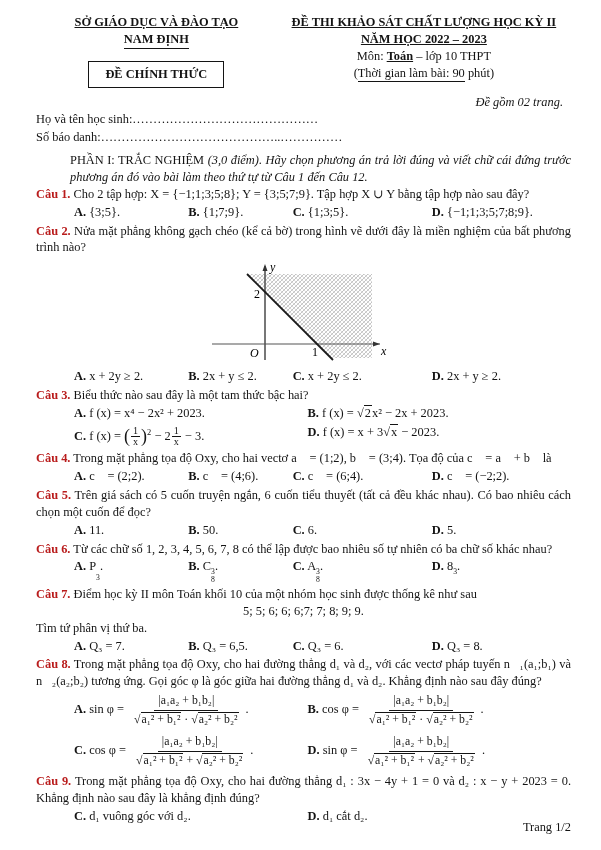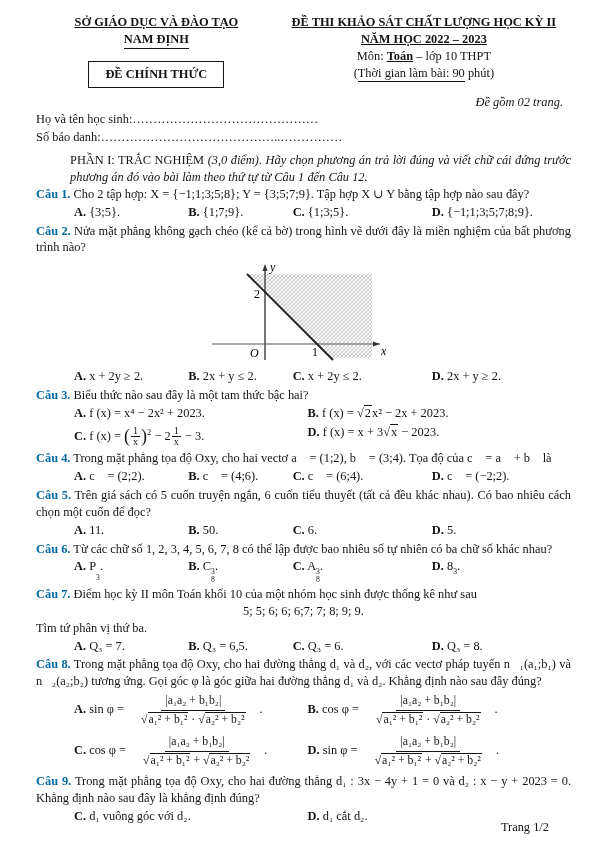--- a/index.html
+++ b/index.html
@@ -21,45 +21,45 @@
     padding:4px 16px; margin-top:12px;
   }
   .pages-note { text-align:right; font-style:italic; padding-right:8px; margin-top:6px; }
   .fill-line { margin-top:1px;font-family:Liberation Serif, serif; }
   
   .part-head { margin-top:6px; font-weight:normal; text-align:justify;margin-left:34px; }
   .part-head .inst { font-style:italic; }
   
   .q { margin-bottom:1px; }
   .qstem { text-align:justify; }
-  .qlabel { color:#0369a1; font-weight:bold; }
+  .qlabel { color:#b91c1c; font-weight:bold; }
   .opts { display:grid; grid-template-columns:23% 21% 28% 28%; padding-left:38px; margin:1px 0 2px; }
   .opts2 { display:grid; grid-template-columns:47% 53%; padding-left:38px; margin:1px 0 2px; }
   .ol { font-weight:bold; }
   .opt { white-space:nowrap; }
   
   .frac { display:inline-flex; flex-direction:column; text-align:center; vertical-align:middle;
           font-size:.82em; line-height:1.05; margin:0 1px; }
   .frac .fn { border-bottom:1px solid #141414; padding:0 2px; }
   .frac .fd { padding-top:0px; }
   .sqrt { white-space:nowrap; }
   .sqrt::before { content:"\221A"; font-style:normal; }
   .sqrt .rad { border-top:1px solid #141414; padding:0 1px; }
   .bp { font-size:1.45em; vertical-align:-0.12em; font-weight:400; }
   sup.exp { font-size:.68em; }
   .supsub { display:inline-flex; flex-direction:column; font-size:.62em; line-height:1.05;
             vertical-align:-0.45em; text-align:left; }
   .bigfrac { display:inline-flex; flex-direction:column; align-items:center; vertical-align:middle;
-             margin:2px 14px; font-size:.95em; }
+             margin:2px 7px; font-size:.95em; }
   .bigfrac .bfn { border-bottom:1px solid #141414; padding:0 4px 1px; }
   .bigfrac .bfd { padding-top:1px; }
   
   .graph-wrap { margin:2px 0 1px 168px; }
   .center-line { text-align:center; }
-  .footer { position:absolute; right:52px; bottom:14px; }
+  .footer { position:absolute; right:30px; bottom:14px; }
 </style>
 </head>
 <body>
 
 <div class="page">
 
   <div class="hdr">
     <div class="hdr-left">
       <div class="b">SỞ GIÁO DỤC VÀ ĐÀO TẠO</div>
       <div class="b"><span class="u">NAM ĐỊNH</span></div>

